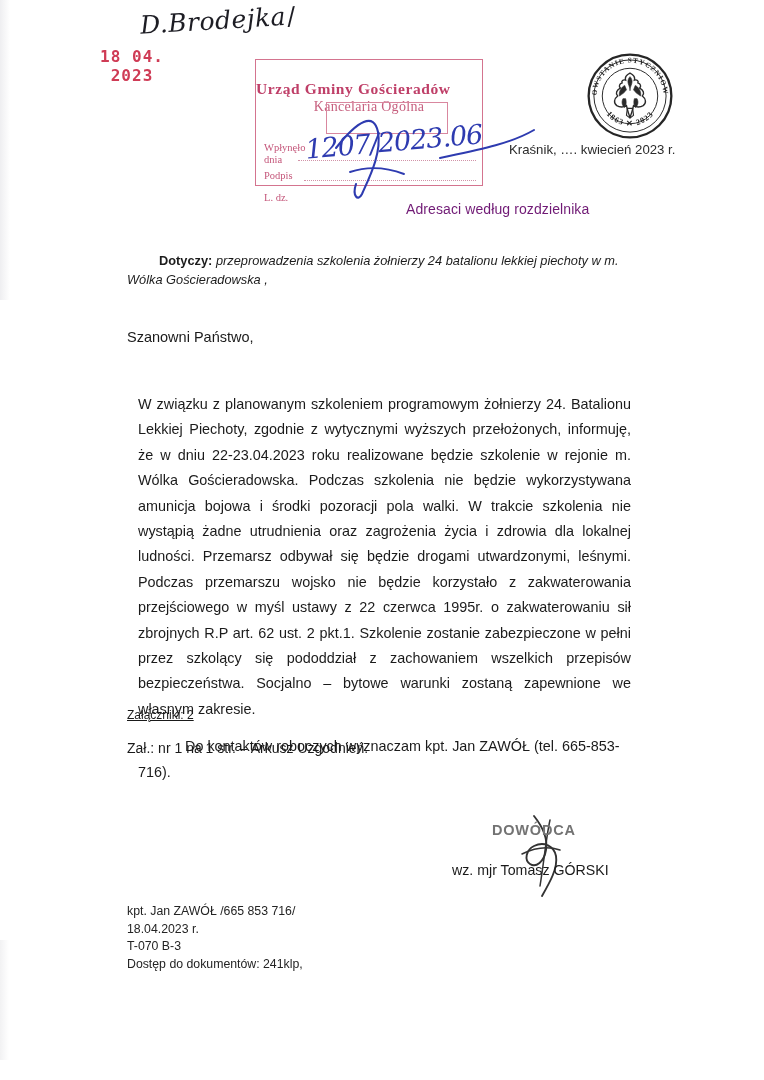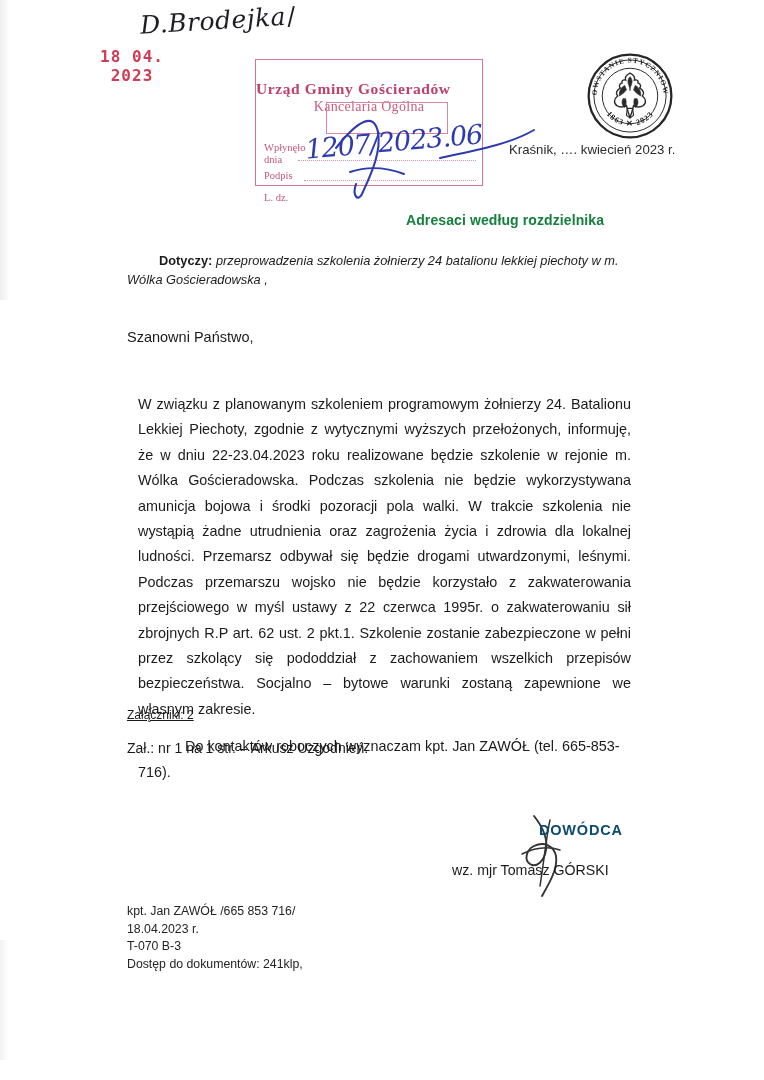--- a/index.html
+++ b/index.html
@@ -153,25 +153,25 @@
     top: 142px;
     font-size: 13.2px;
     color: #2b2b2b;
     white-space: nowrap;
   }
 
   
   .addressee {
     position: absolute;
     left: 406px;
-    top: 212px;
+    top: 201px;
     font-size: 14px;
-    font-weight: bold;
+    font-weight: normal;
     letter-spacing: .1px;
-    color: #15803d;
+    color: #701a75;
     white-space: nowrap;
   }
 
   
   .subject {
     position: absolute;
     left: 127px;
     top: 251px;
     width: 516px;
     font-size: 12.8px;
@@ -224,22 +224,21 @@
   }
 
   
   .sig-title {
     position: absolute;
     left: 492px;
     top: 822px;
     font-size: 14.5px;
     font-weight: bold;
     letter-spacing: .8px;
-    color: #0c4a6e;
-    margin-left: 47px;
+    color: #737373;
   }
   .sig-name {
     position: absolute;
     left: 452px;
     top: 862px;
     font-size: 14.2px;
     color: #1a1a1a;
   }
   .sig-scribble {
     position: absolute;

